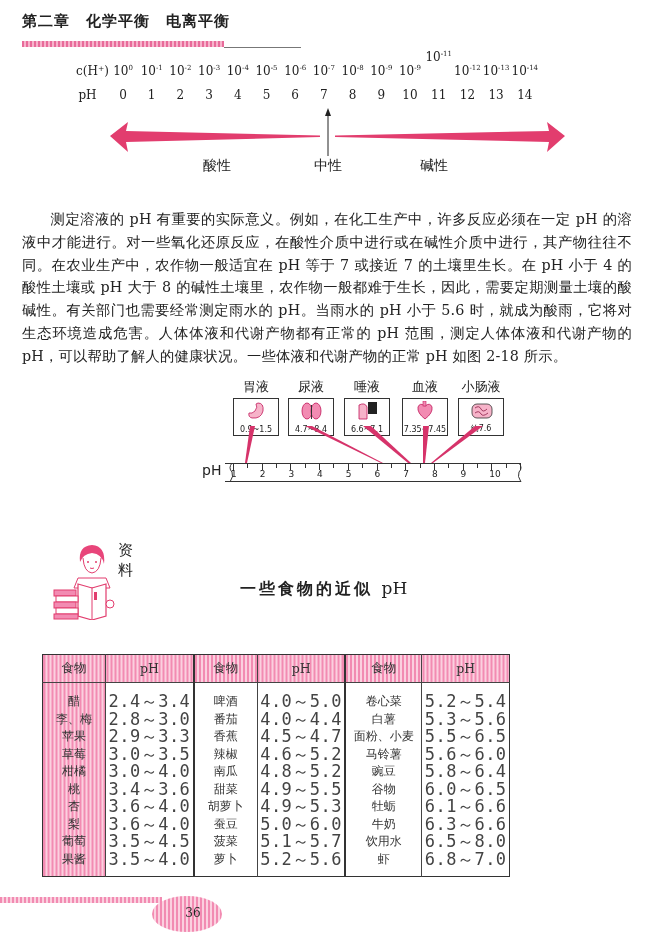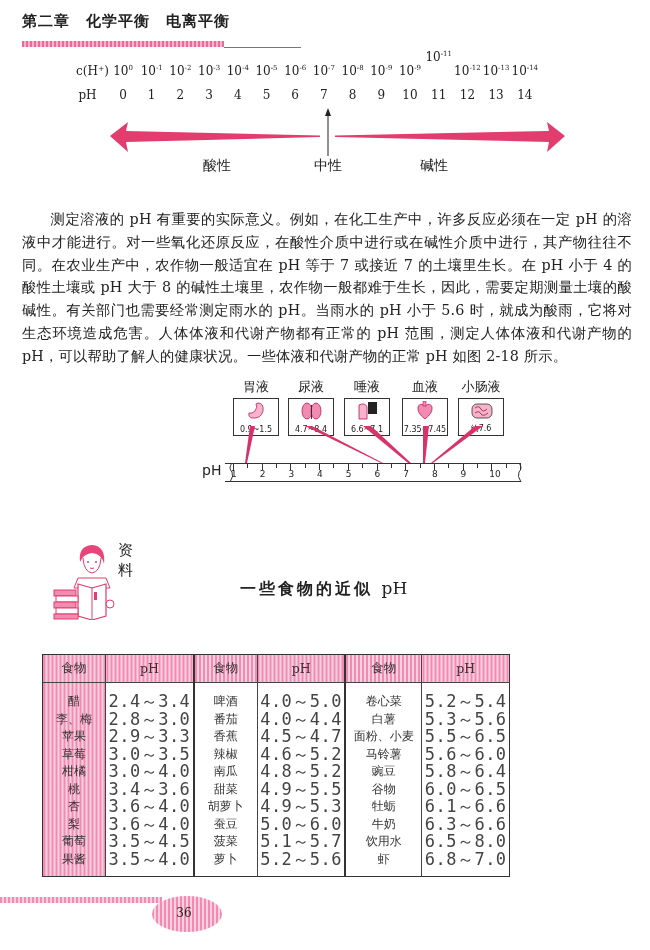--- a/index.html
+++ b/index.html
@@ -58,21 +58,21 @@
   .food-table .col-food { width:90px; }
   .food-table .col-ph { width:90px; }
   .food-table .col-food2 { width:90px; }
   .cell-list div { height:17.5px; line-height:17.5px; text-align:center; font-size:12px; color:#333; white-space:nowrap; }
   .cell-list.mono div { font-family:"DejaVu Sans Mono", monospace; font-size:17px; color:#444; letter-spacing:0.5px; }
   .thick-left { border-left:2px solid #333 !important; }
 
   
   .footer-bar { left:0; top:897px; width:162px; height:6px; }
   .footer-oval { left:152px; top:896px; width:70px; height:36px; border-radius:50%; }
-  .page-num { left:152px; top:906px; width:64px; text-align:center; font-size:12px; color:#222; }
+  .page-num { left:152px; top:906px; width:64px; text-align:center; font-size:12px; color:#222;padding-left:9px; }
 </style>
 </head>
 <body>
 
 <div class="abs chapter-title">
   <span>第二章</span><span>化学平衡</span><span>电离平衡</span>
 </div>
 <div class="abs header-bar stripe-pink"></div>
 <div class="abs header-line"></div>
 

